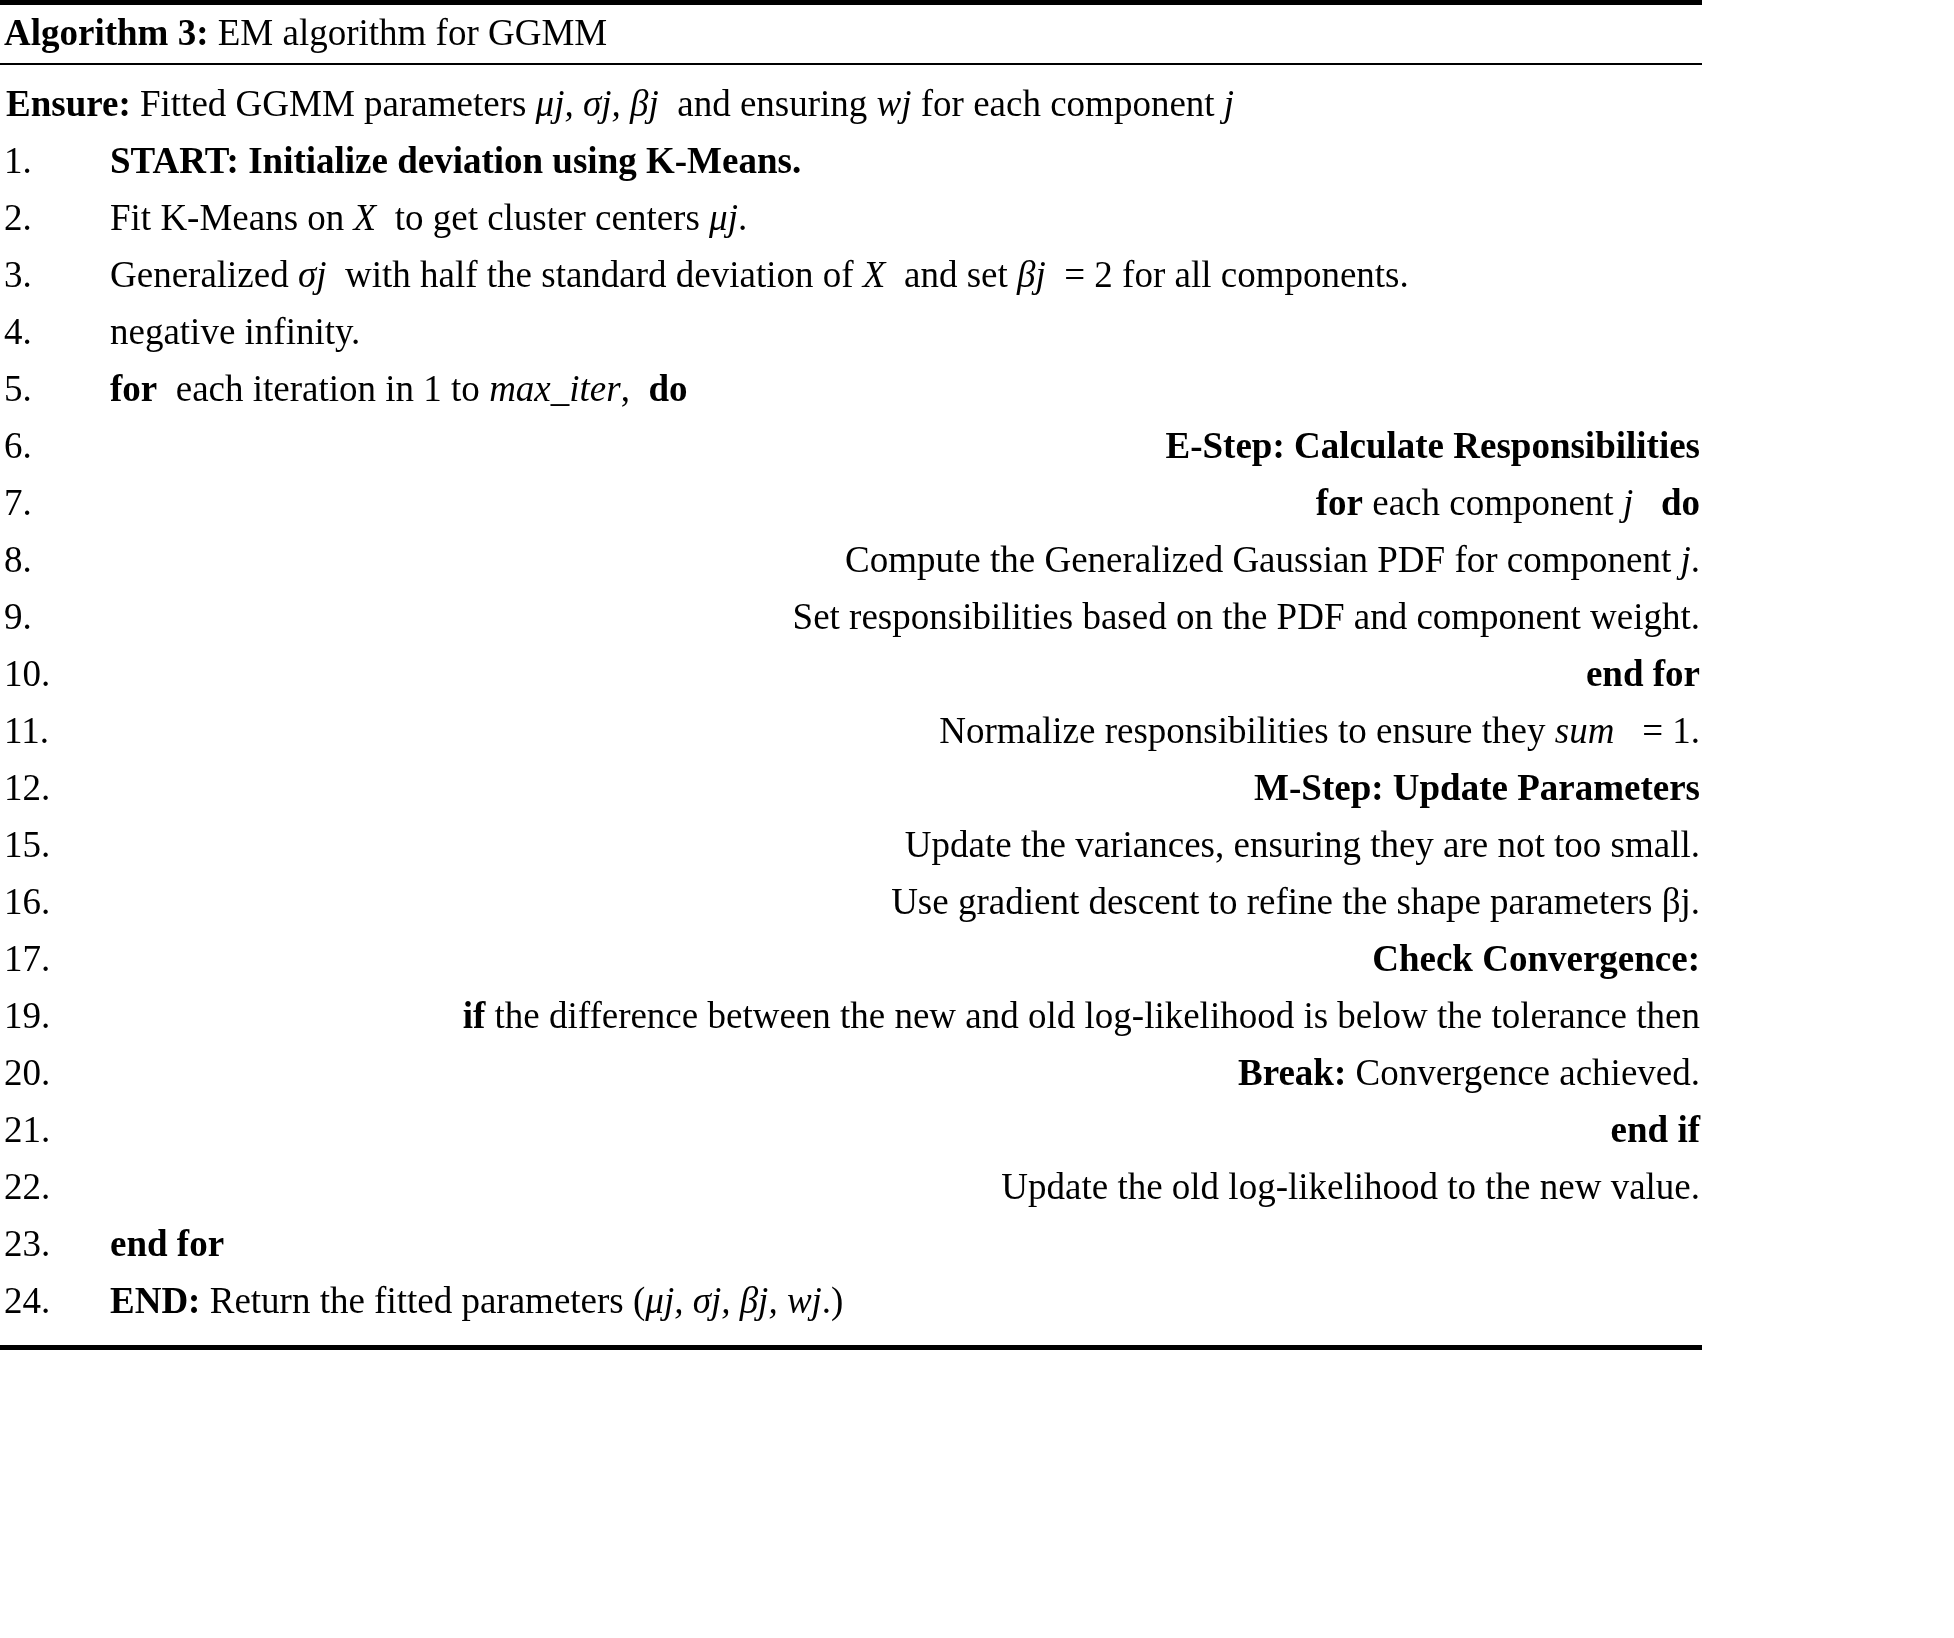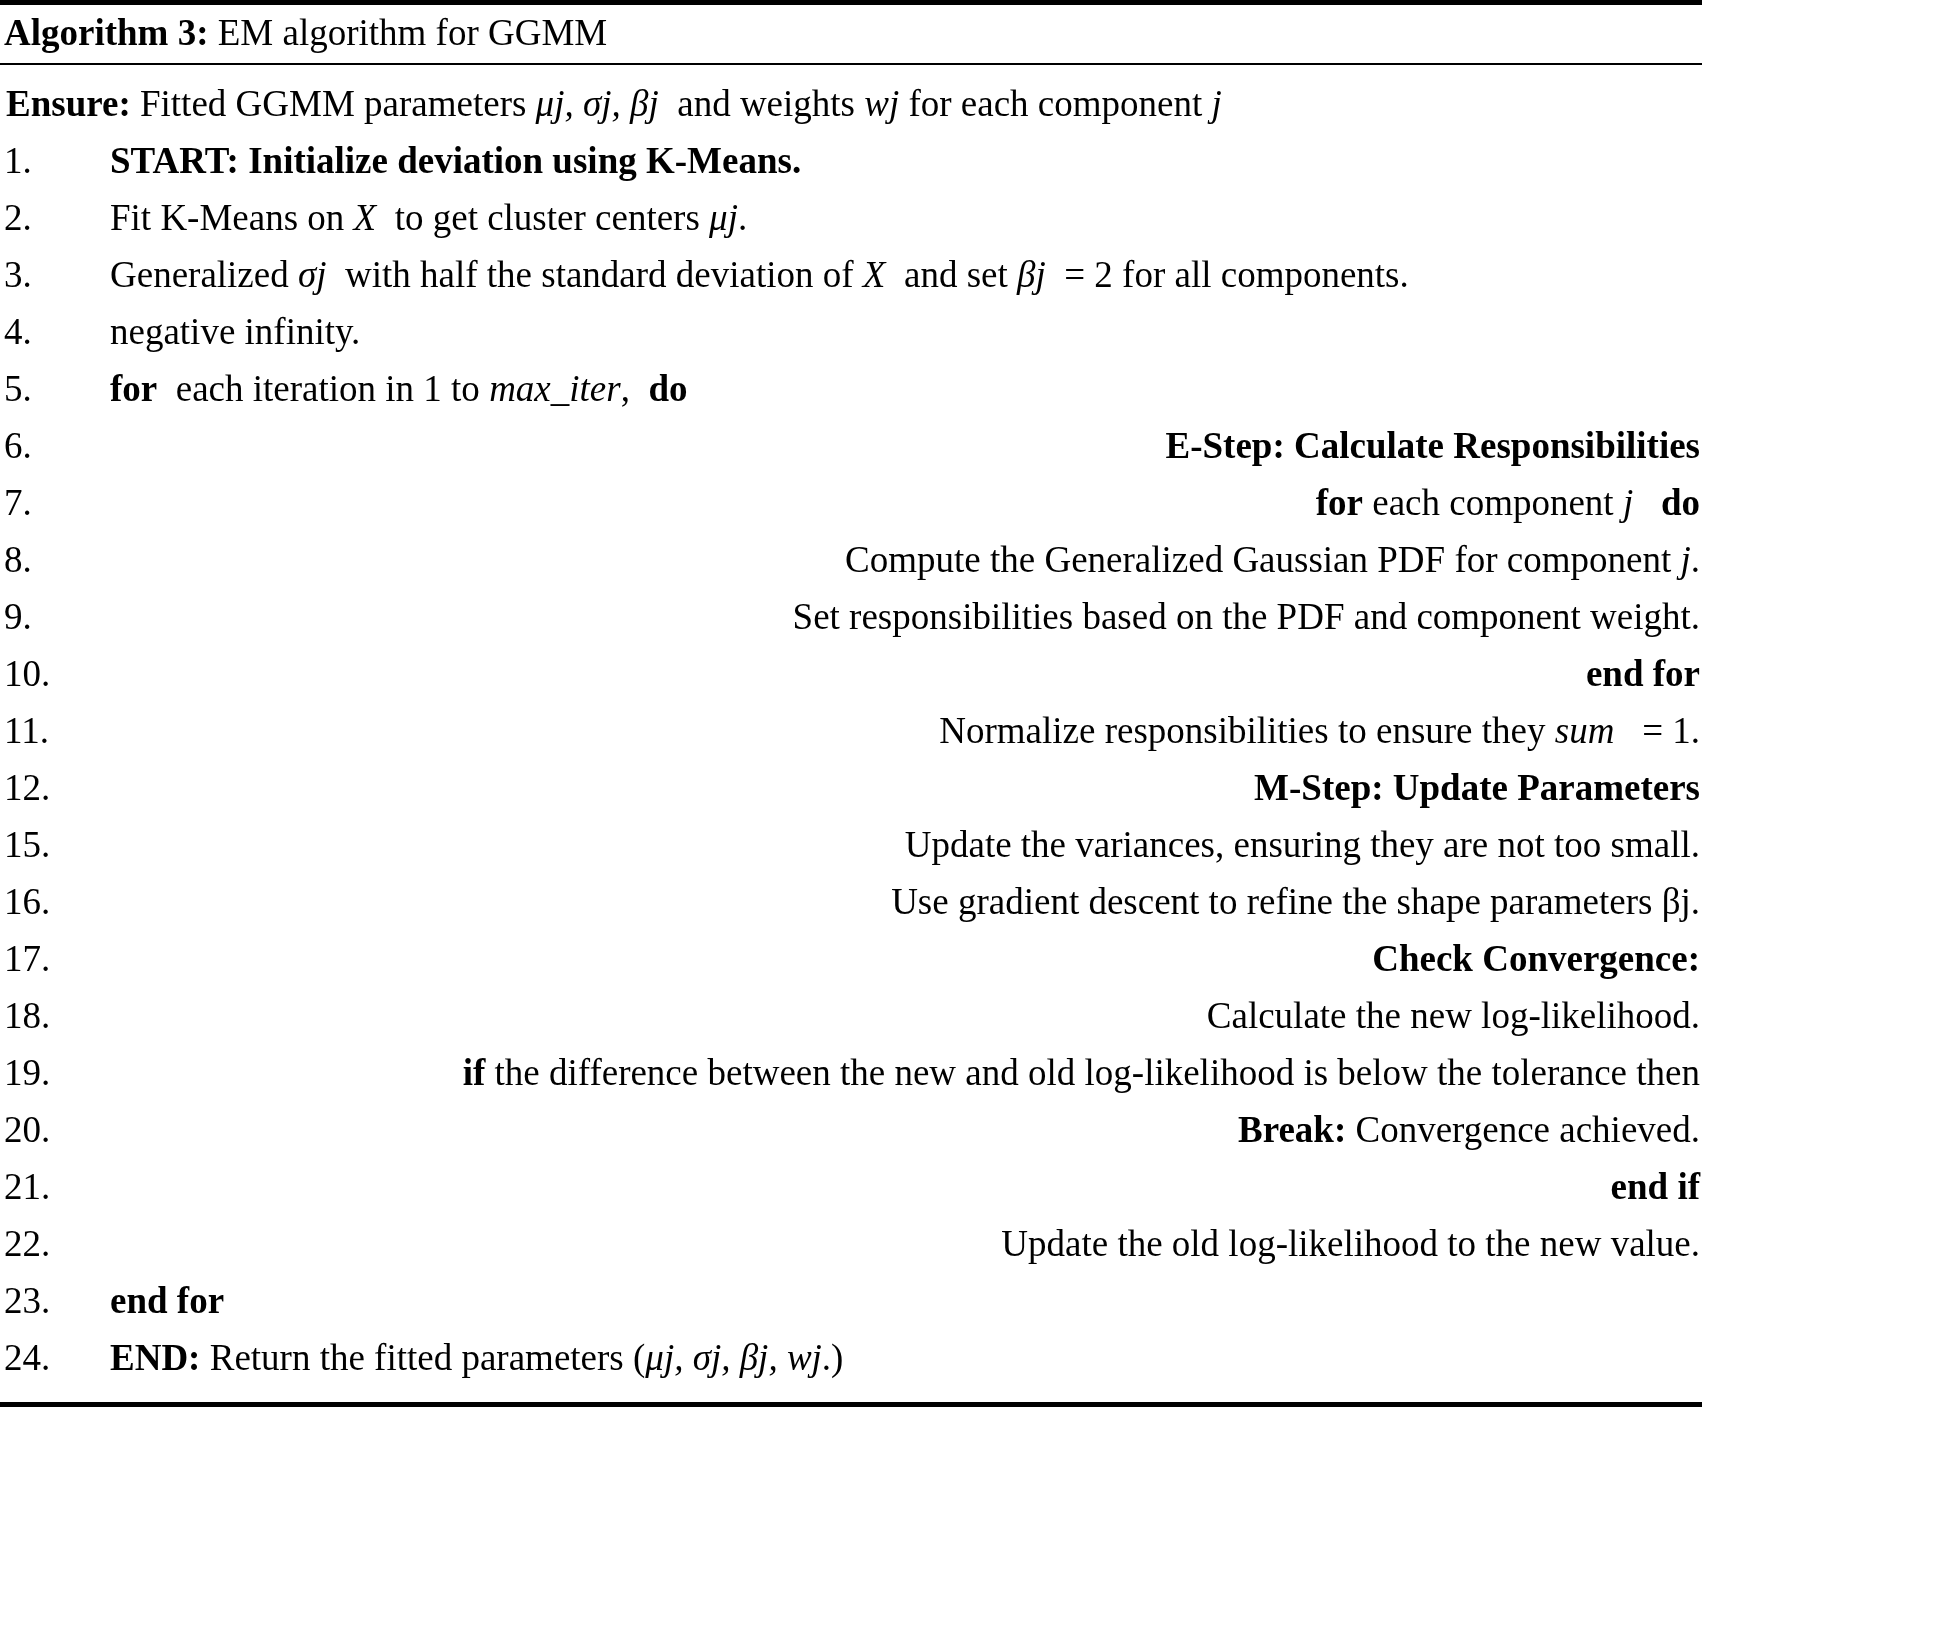--- a/index.html
+++ b/index.html
@@ -54,39 +54,38 @@
   .b { font-weight: bold; }
   .i { font-style: italic; }
 </style>
 </head>
 <body>
 
 <div class="algo">
   <div class="algo-title"><span class="b">Algorithm 3:</span><span> EM algorithm for GGMM</span></div>
   <div class="algo-body">
     <div>
-        <div class="line pre-line"><span class="b">Ensure:</span><span> Fitted GGMM parameters </span><span class="i">μj, σj, βj</span><span>  and weights </span><span class="i">wj</span><span> for each component </span><span class="i">j</span></div>
+        <div class="line pre-line"><span class="b">Ensure:</span><span> Fitted GGMM parameters </span><span class="i">μj, σj, βj</span><span>  and ensuring </span><span class="i">wj</span><span> for each component </span><span class="i">j</span></div>
       </div>
     <div>
         <div class="line step"><span class="num">1.</span><div class="content ind1"><span class="b">START: Initialize deviation using K-Means.</span></div></div>
         <div class="line step"><span class="num">2.</span><div class="content ind1"><span>Fit K-Means on </span><span class="i">X</span><span>  to get cluster centers </span><span class="i">μj</span><span>.</span></div></div>
         <div class="line step"><span class="num">3.</span><div class="content ind1"><span>Generalized </span><span class="i">σj</span><span>  with half the standard deviation of </span><span class="i">X</span><span>  and set </span><span class="i">βj</span><span>  = 2 for all components.</span></div></div>
         <div class="line step"><span class="num">4.</span><div class="content ind1"><div><span>negative infinity.</span></div></div></div>
         <div class="line step"><span class="num">5.</span><div class="content ind1"><span class="b">for</span><span>  each iteration in 1 to </span><span class="i">max_iter</span><span>,  </span><span class="b">do</span></div></div>
         <div class="line step"><span class="num">6.</span><div class="content ind2"><span class="b">E-Step: Calculate Responsibilities</span></div></div>
         <div class="line step"><span class="num">7.</span><div class="content ind2"><span class="b">for</span><span> each component </span><span class="i">j</span><span>   </span><span class="b">do</span></div></div>
         <div class="line step"><span class="num">8.</span><div class="content ind2"><span>Compute the Generalized Gaussian PDF for component </span><span class="i">j</span><span>.</span></div></div>
         <div class="line step"><span class="num">9.</span><div class="content ind2"><span>Set responsibilities based on the PDF and component weight.</span></div></div>
         <div class="line step"><span class="num">10.</span><div class="content ind2"><span class="b">end for</span></div></div>
         <div class="line step"><span class="num">11.</span><div class="content ind2"><span> Normalize responsibilities to ensure they </span><span class="i">sum</span><span>   = 1.</span></div></div>
         <div class="line step"><span class="num">12.</span><div class="content ind2"><span class="b">M-Step: Update Parameters</span></div></div>
         <div class="line step"><span class="num">15.</span><div class="content ind2"><span>Update the variances, ensuring they are not too small.</span></div></div>
         <div class="line step"><span class="num">16.</span><div class="content ind2"><span>Use gradient descent to refine the shape parameters βj.</span></div></div>
         <div class="line step"><span class="num">17.</span><div class="content ind2"><span class="b">Check Convergence:</span></div></div>
-        <div class="line step"><span class="num">18.</span><div class="content ind2"><span>Calculate the new log-likelihood.</span></div></div>
         <div class="line step"><span class="num">19.</span><div class="content ind2"><span class="b">if</span><span> the difference between the new and old log-likelihood is below the tolerance then</span></div></div>
         <div class="line step"><span class="num">20.</span><div class="content ind2"><span class="b">Break:</span><span> Convergence achieved.</span></div></div>
         <div class="line step"><span class="num">21.</span><div class="content ind2"><span class="b">end if</span></div></div>
         <div class="line step"><span class="num">22.</span><div class="content ind2"><span>Update the old log-likelihood to the new value.</span></div></div>
         <div class="line step"><span class="num">23.</span><div class="content ind1"><span class="b">end for</span></div></div>
         <div class="line step"><span class="num">24.</span><div class="content ind1"><span class="b">END:</span><span> Return the fitted parameters (</span><span class="i">μj, σj, βj, wj</span><span>.)</span></div></div>
       </div>
   </div>
 </div>
 

